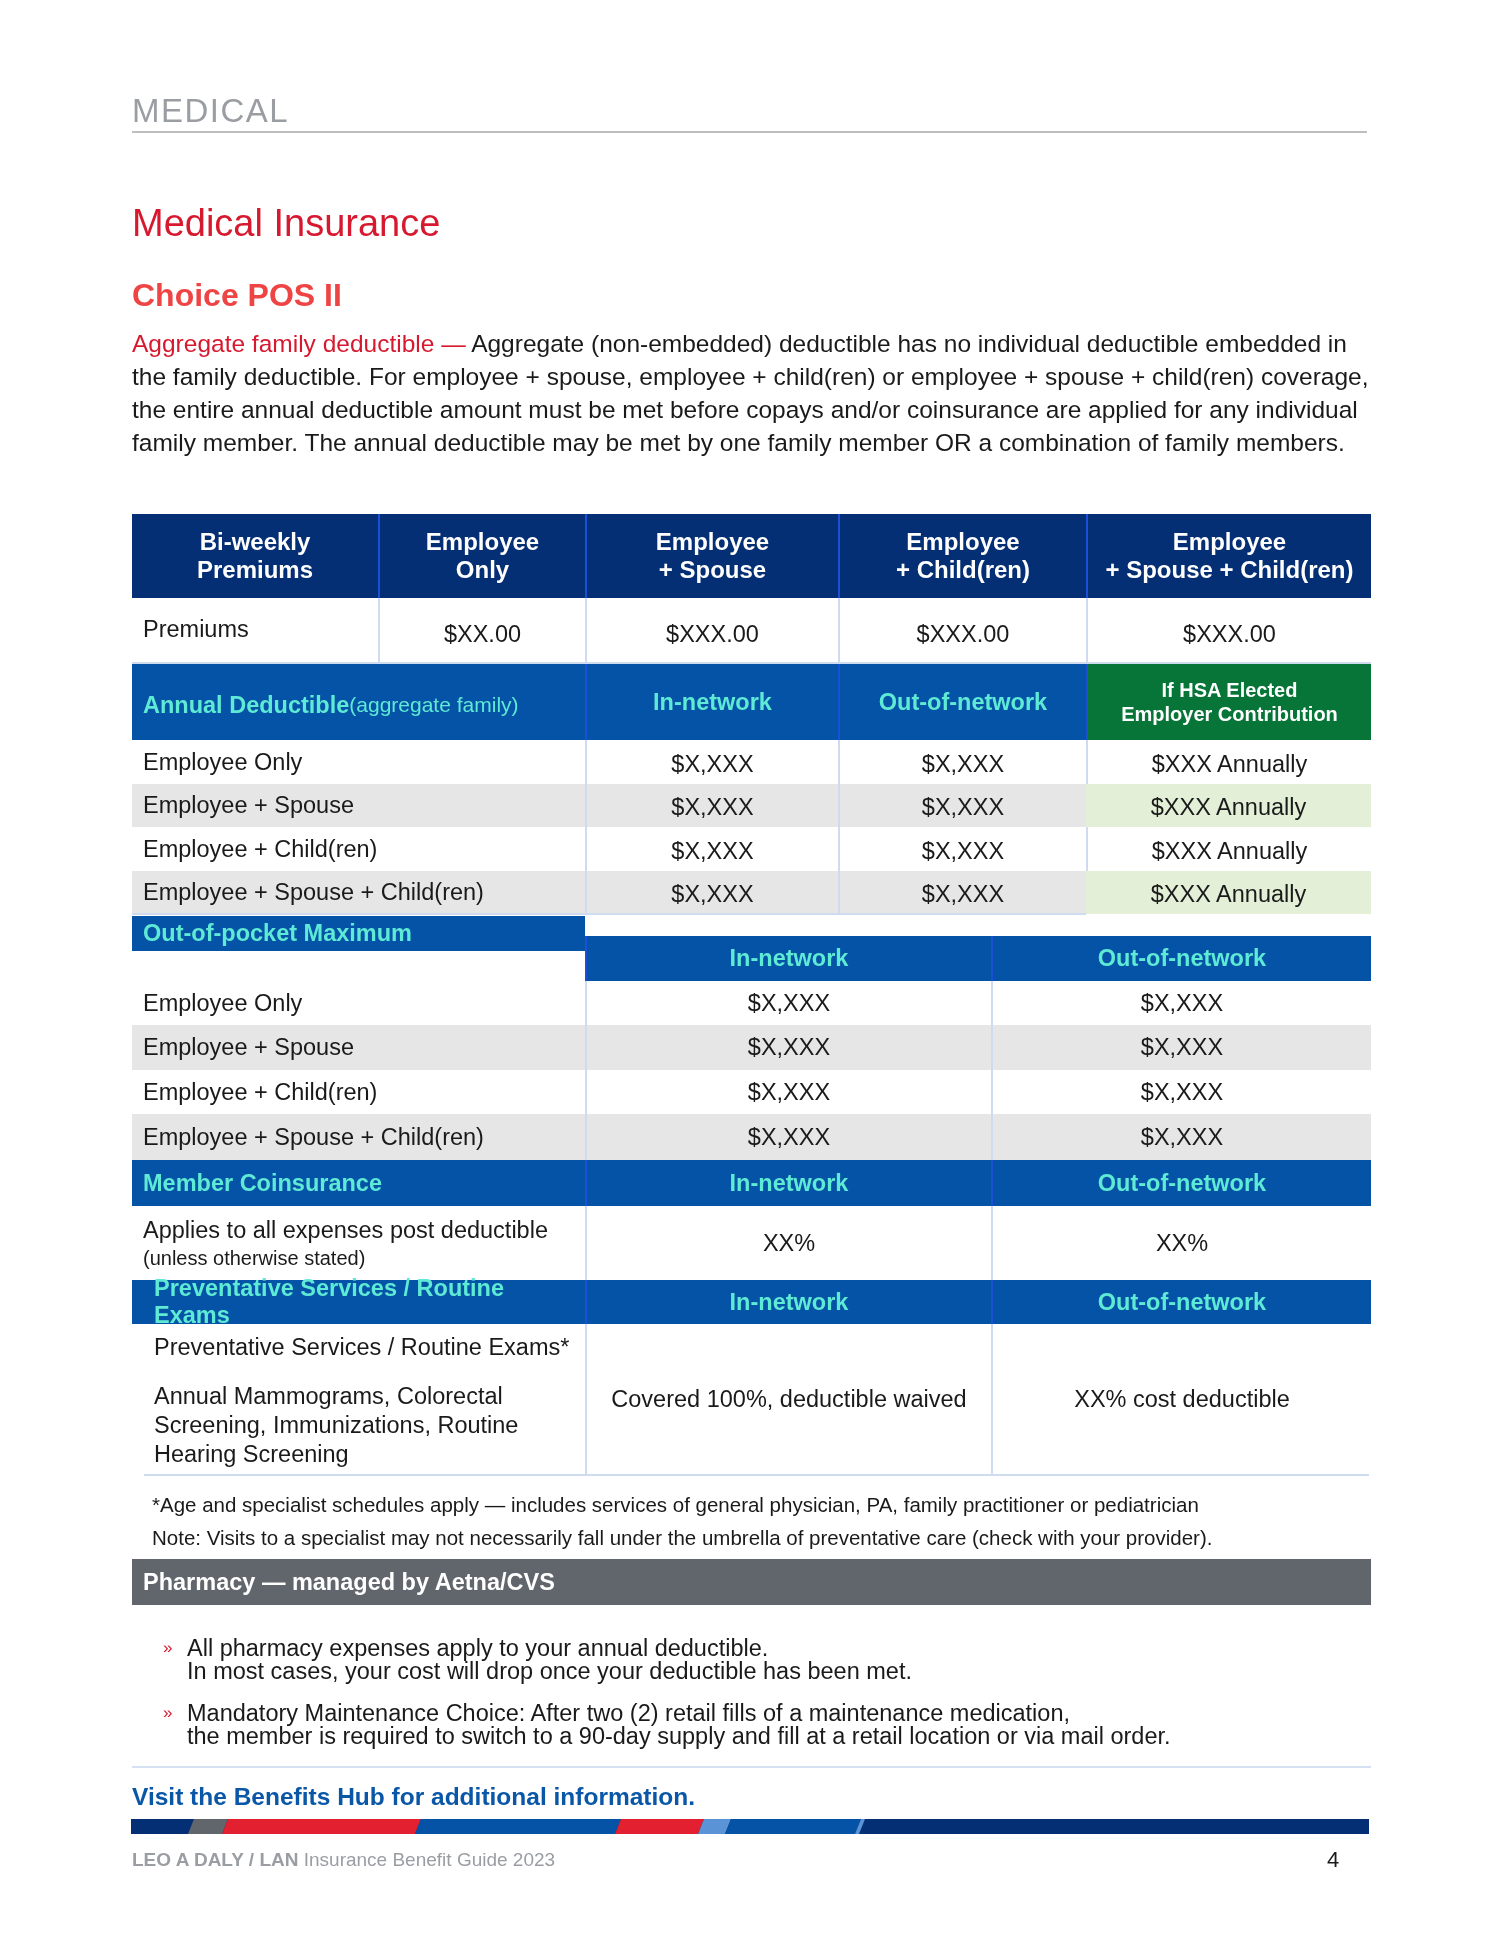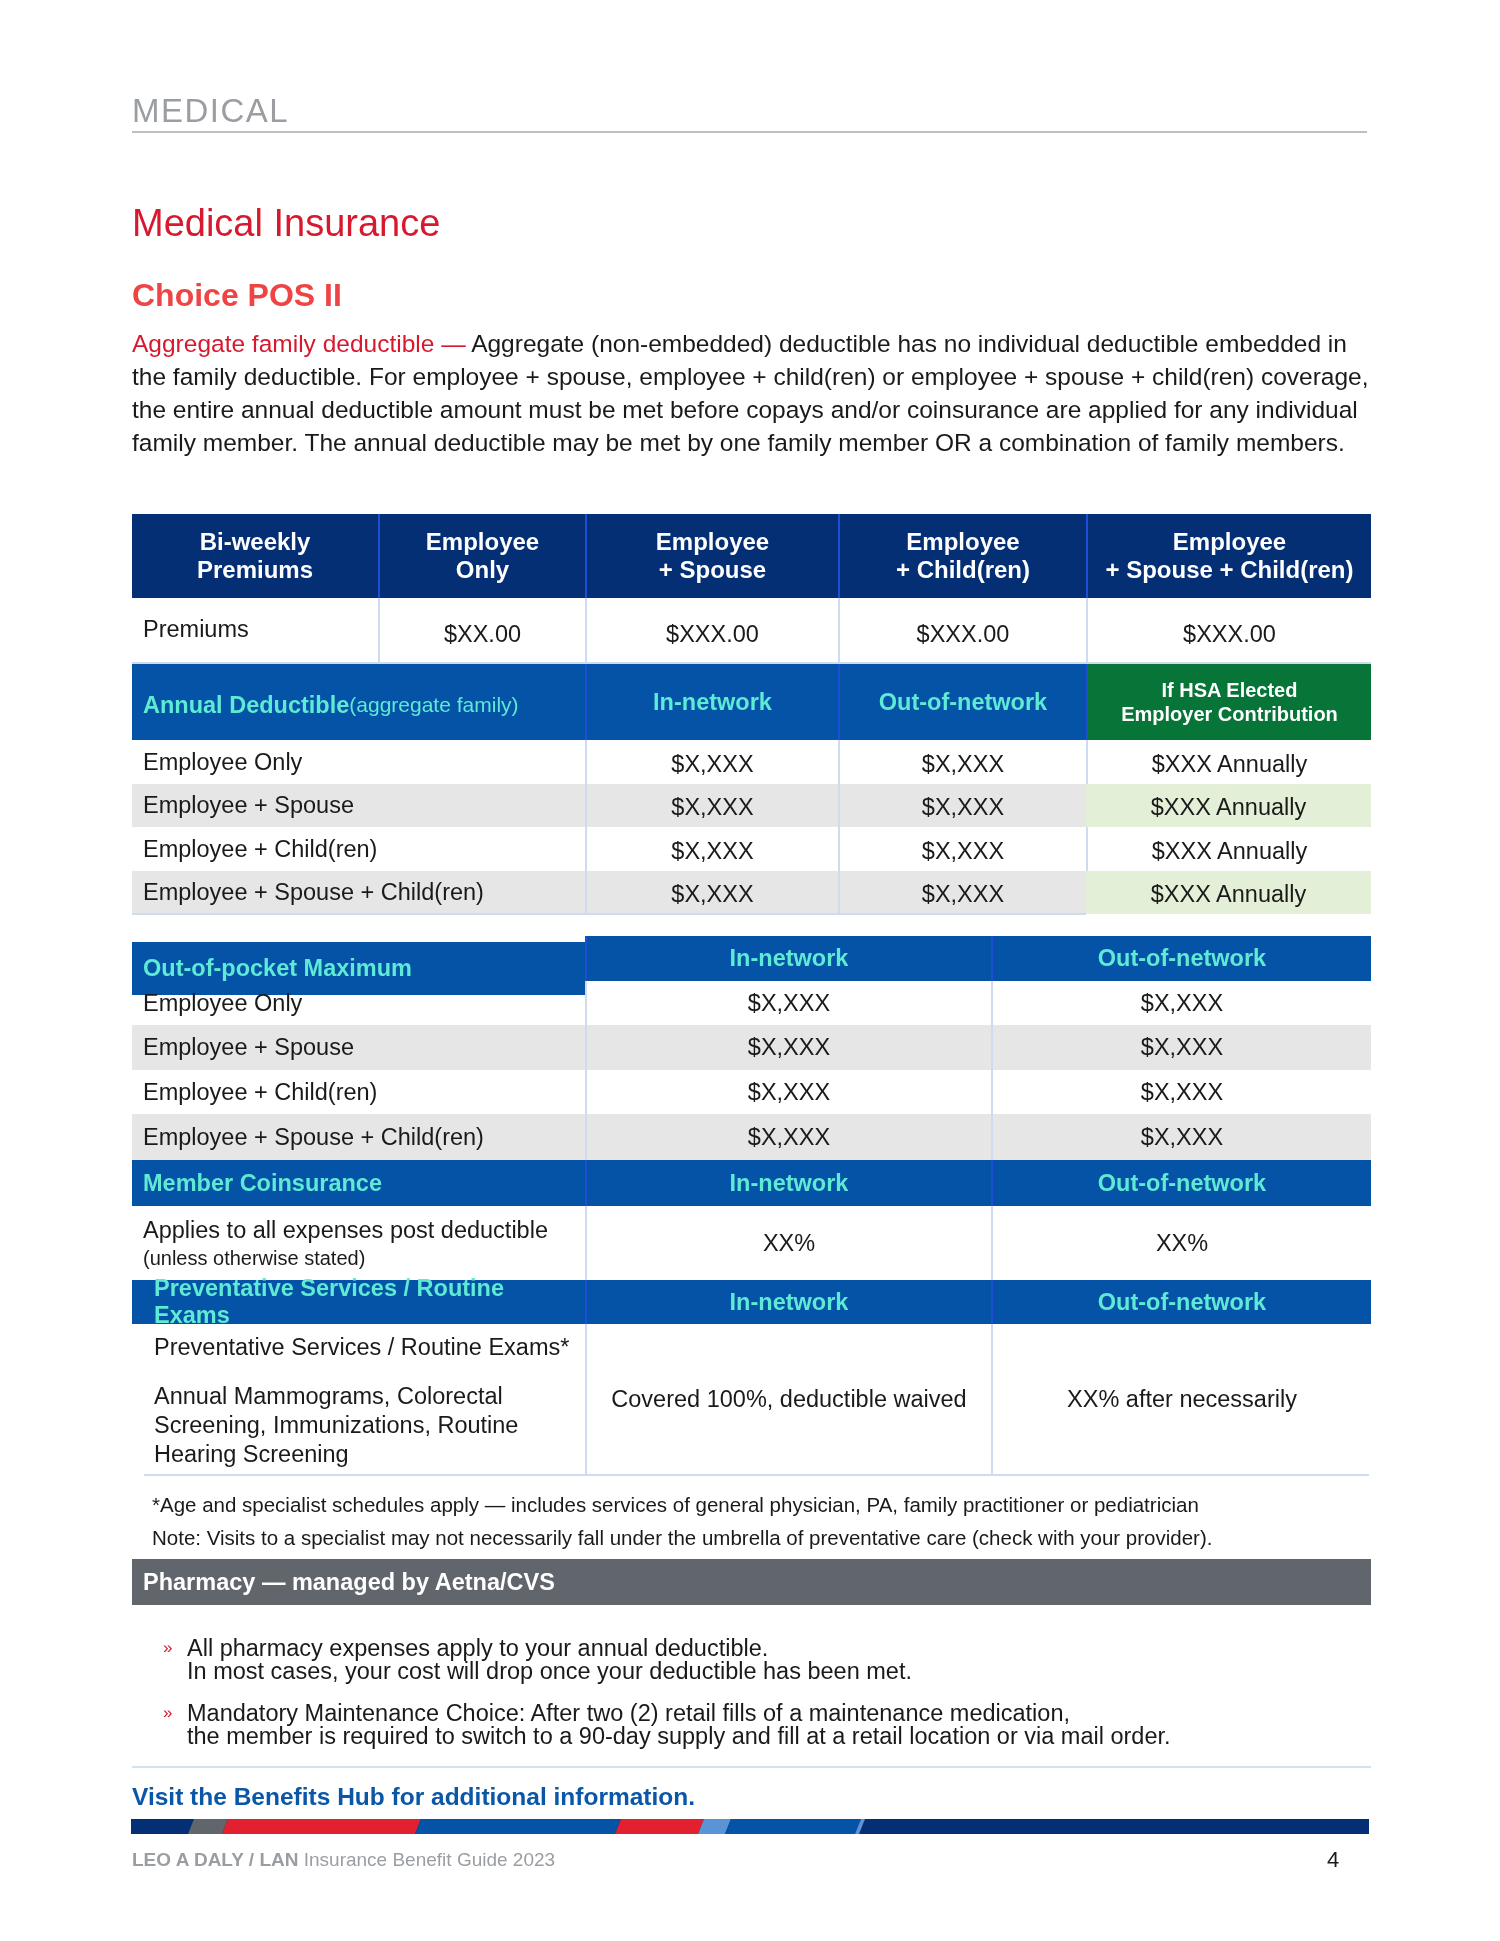--- a/index.html
+++ b/index.html
@@ -100,21 +100,21 @@
   <div class="cell vline-b" style="left:1086px;top:827px;width:285px;height:44px;padding-top:4px;">$XXX Annually</div>
 
   <div class="cell left row-gray" style="left:132px;top:871px;width:453px;height:43px;">Employee + Spouse + Child(ren)</div>
   <div class="cell vline-b row-gray" style="left:585px;top:871px;width:253px;height:43px;padding-top:4px;">$X,XXX</div>
   <div class="cell vline-b row-gray" style="left:838px;top:871px;width:248px;height:43px;padding-top:4px;">$X,XXX</div>
   <div class="cell row-green" style="left:1086px;top:871px;width:285px;height:43px;padding-top:4px;">$XXX Annually</div>
   <div class="hsep" style="left:132px;top:913px;width:954px;"></div>
 </div>
 
 <div>
-  <div class="cell hdr-blue left" style="left:132px;top:942px;width:453px;height:53px;">Out-of-pocket Maximum</div>
+  <div class="cell hdr-blue left" style="left:132px;top:916px;width:453px;height:35px;">Out-of-pocket Maximum</div>
   <div class="cell hdr-blue vline-w" style="left:585px;top:936px;width:406px;height:45px;">In-network</div>
   <div class="cell hdr-blue vline-w" style="left:991px;top:936px;width:380px;height:45px;">Out-of-network</div>
 
   <div class="cell left" style="left:132px;top:981px;width:453px;height:44px;">Employee Only</div>
   <div class="cell vline-b" style="left:585px;top:981px;width:406px;height:44px;">$X,XXX</div>
   <div class="cell vline-b" style="left:991px;top:981px;width:380px;height:44px;">$X,XXX</div>
 
   <div class="cell left row-gray" style="left:132px;top:1025px;width:453px;height:45px;">Employee + Spouse</div>
   <div class="cell vline-b row-gray" style="left:585px;top:1025px;width:406px;height:45px;">$X,XXX</div>
   <div class="cell vline-b row-gray" style="left:991px;top:1025px;width:380px;height:45px;">$X,XXX</div>
@@ -146,21 +146,21 @@
   <div class="cell hdr-blue vline-w" style="left:585px;top:1280px;width:406px;height:44px;">In-network</div>
   <div class="cell hdr-blue vline-w" style="left:991px;top:1280px;width:380px;height:44px;">Out-of-network</div>
 
   <div class="cell left" style="left:132px;top:1324px;width:453px;height:151px;flex-direction:column;align-items:flex-start;justify-content:flex-start;padding-left:22px;padding-top:8px;">
     <div style="line-height:30px;">Preventative Services / Routine Exams*</div>
     <div style="white-space:pre-line;line-height:29px;margin-top:20px;">Annual Mammograms, Colorectal
 Screening, Immunizations, Routine
 Hearing Screening</div>
   </div>
   <div class="cell vline-b" style="left:585px;top:1324px;width:406px;height:151px;">Covered 100%, deductible waived</div>
-  <div class="cell vline-b" style="left:991px;top:1324px;width:380px;height:151px;">XX% after necessarily</div>
+  <div class="cell vline-b" style="left:991px;top:1324px;width:380px;height:151px;">XX% cost deductible</div>
   <div class="hsep" style="left:144px;top:1474px;width:1225px;"></div>
 </div>
 
 <div class="abs note" style="top:1493px;">*Age and specialist schedules apply — includes services of general physician, PA, family practitioner or pediatrician</div>
 <div class="abs note" style="top:1526px;">Note: Visits to a specialist may not necessarily fall under the umbrella of preventative care (check with your provider).</div>
 
 <div class="abs pharm-bar">Pharmacy — managed by Aetna/CVS</div>
 
 <div class="abs bullet" style="top:1631px;width:1000px;height:56px;">
   <span class="mark">»</span>

